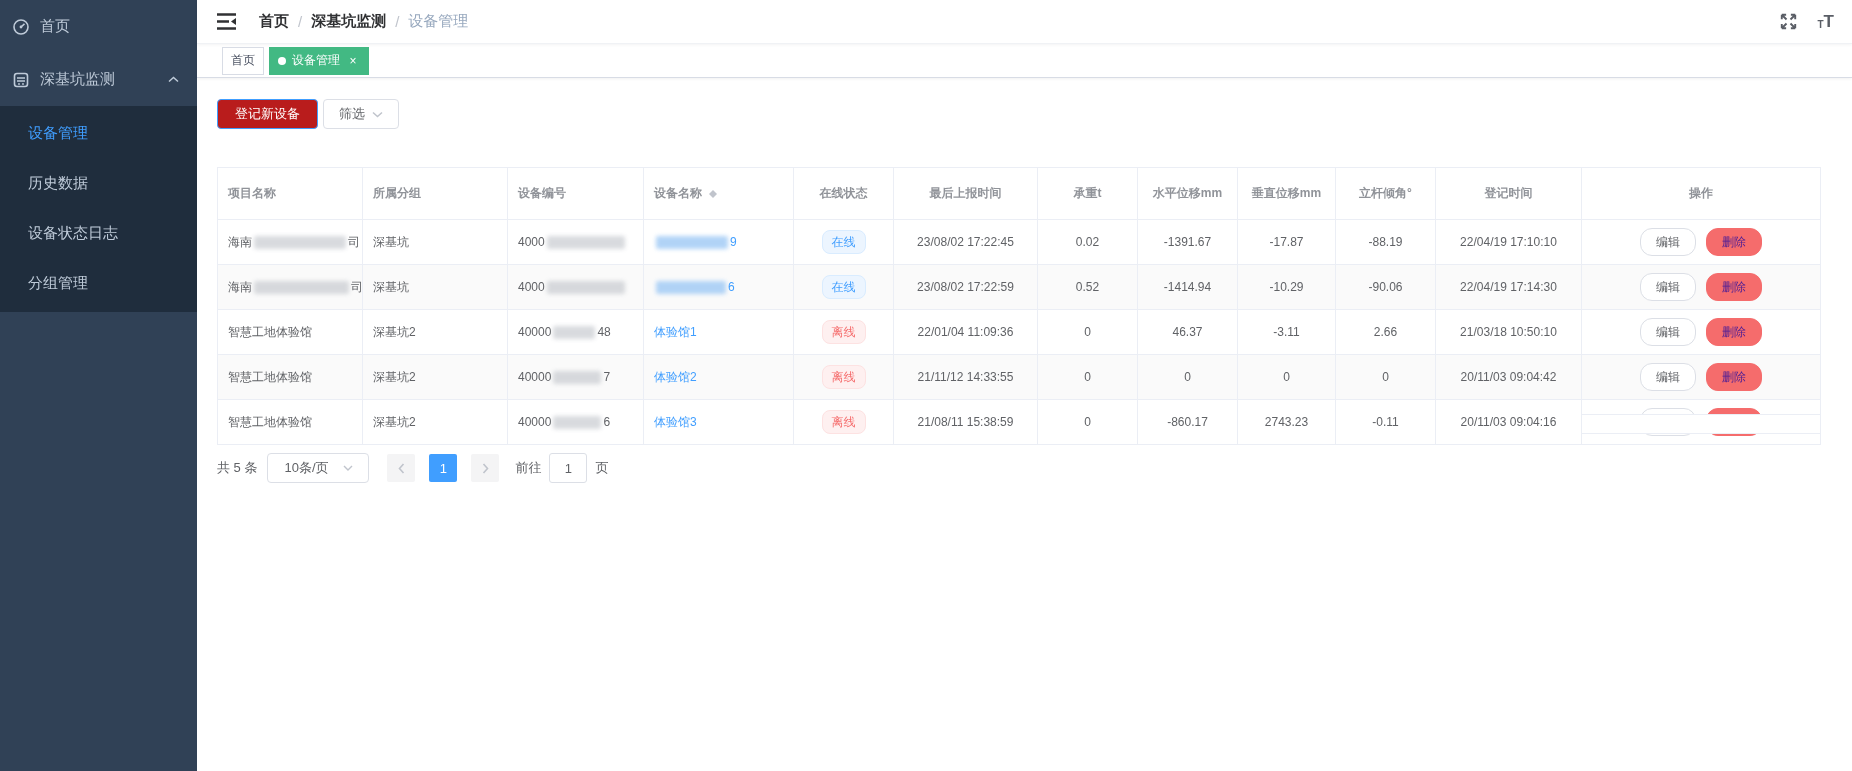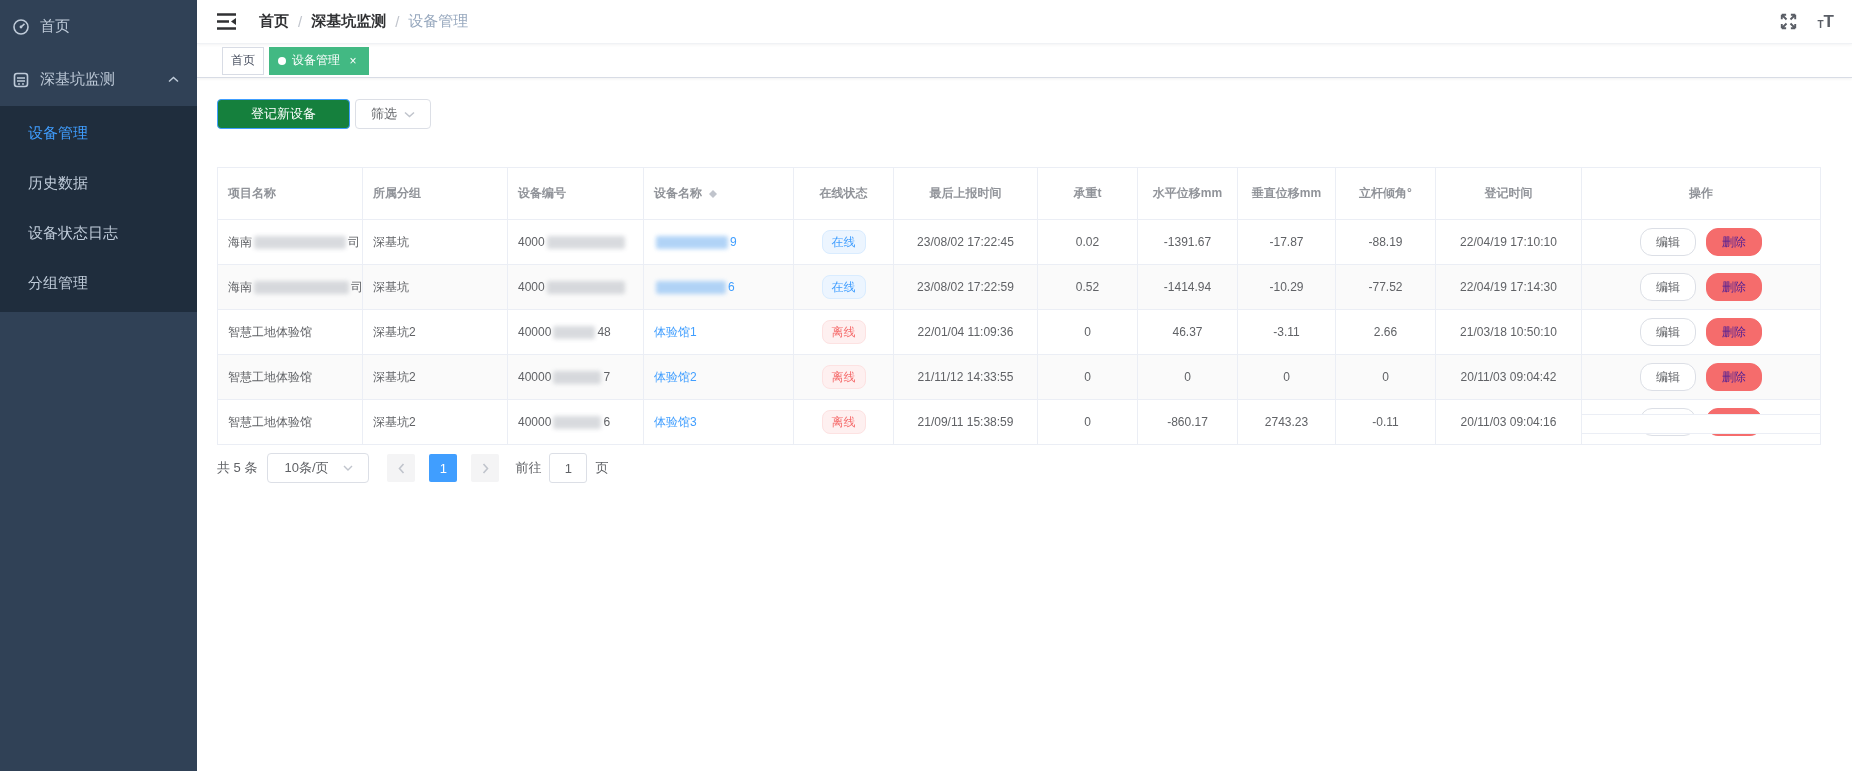--- a/index.html
+++ b/index.html
@@ -33,21 +33,21 @@
   .tagsbar{height:33px;display:flex;align-items:center;background:#fff;padding-left:25px;border-bottom:1px solid #d8dce5;box-shadow:0 1px 3px rgba(0,0,0,.06);position:relative;z-index:1;}
   .tag{display:inline-flex;align-items:center;height:26px;padding:0 8px;border:1px solid #d8dce5;background:#fff;color:#495060;font-size:12px;margin-right:5px;cursor:pointer;}
   .tag.active{background:#42B983;border-color:#42B983;color:#fff;}
   .tag .dot{width:8px;height:8px;border-radius:50%;background:#fff;margin-right:6px;display:inline-block;}
   .tag-close{margin-left:6px;font-size:12px;line-height:1;width:14px;height:14px;border-radius:50%;display:inline-flex;align-items:center;justify-content:center;}
 
   
   .content{flex:1;background:#fff;padding:0 0 0 20px;position:relative;}
   .toolbar{margin-top:21px;display:flex;align-items:center;}
   .btn{height:30px;border-radius:4px;font-size:13px;cursor:pointer;display:inline-flex;align-items:center;}
-  .btn.primary{background:#15803d;border:1px solid #409EFF;color:#fff;padding:0 33px;}
+  .btn.primary{background:#b91c1c;border:1px solid #409EFF;color:#fff;padding:0 17px;}
   .btn.plain{background:#fff;border:1px solid #dcdfe6;color:#606266;padding:0 15px;margin-left:5px;}
   .btn.plain .caret{margin-left:7px;display:inline-flex;}
 
   .table-wrap{margin-top:38px;width:1603px;position:relative;}
   table.grid{border-collapse:collapse;table-layout:fixed;width:1603px;font-size:12px;color:#606266;}
   table.grid th,table.grid td{border:1px solid #ebeef5;overflow:hidden;white-space:nowrap;}
   table.grid th{height:49px;color:#909399;font-weight:600;font-size:12px;background:#fff;}
   table.grid td{height:42px;}
   .al{text-align:left;padding-left:10px;}
   .ac{text-align:center;}
@@ -234,21 +234,21 @@
               <tr class="striped">
                 <td class="al"><span>海南</span><span class="blur-box" style="width: 95px;"></span><span>司</span></td>
                 <td class="al">深基坑</td>
                 <td class="al"><span>4000</span><span class="blur-box" style="width: 78px;"></span></td>
                 <td class="al"><span class="cell-link"><span class="blur-box blue" style="width: 70px;"></span><span>6</span></span></td>
                 <td class="ac"><span class="status-tag online">在线</span></td>
                 <td class="ac">23/08/02 17:22:59</td>
                 <td class="ac">0.52</td>
                 <td class="ac">-1414.94</td>
                 <td class="ac">-10.29</td>
-                <td class="ac">-77.52</td>
+                <td class="ac">-90.06</td>
                 <td class="ac">22/04/19 17:14:30</td>
                 <td class="ac"><button class="op-btn edit">编辑</button><button class="op-btn delete">删除</button></td>
               </tr>
               <tr>
                 <td class="al"><span>智慧工地体验馆</span></td>
                 <td class="al">深基坑2</td>
                 <td class="al"><span>40000</span><span class="blur-box" style="width: 42px;"></span><span>48</span></td>
                 <td class="al"><span class="cell-link"><span>体验馆1</span></span></td>
                 <td class="ac"><span class="status-tag offline">离线</span></td>
                 <td class="ac">22/01/04 11:09:36</td>
@@ -272,21 +272,21 @@
                 <td class="ac">0</td>
                 <td class="ac">20/11/03 09:04:42</td>
                 <td class="ac"><button class="op-btn edit">编辑</button><button class="op-btn delete">删除</button></td>
               </tr>
               <tr>
                 <td class="al"><span>智慧工地体验馆</span></td>
                 <td class="al">深基坑2</td>
                 <td class="al"><span>40000</span><span class="blur-box" style="width: 48px;"></span><span>6</span></td>
                 <td class="al"><span class="cell-link"><span>体验馆3</span></span></td>
                 <td class="ac"><span class="status-tag offline">离线</span></td>
-                <td class="ac">21/09/11 15:38:59</td>
+                <td class="ac">21/08/11 15:38:59</td>
                 <td class="ac">0</td>
                 <td class="ac">-860.17</td>
                 <td class="ac">2743.23</td>
                 <td class="ac">-0.11</td>
                 <td class="ac">20/11/03 09:04:16</td>
                 <td class="ac"><button class="op-btn edit">编辑</button><button class="op-btn delete">删除</button></td>
               </tr>
             </tbody>
         </table>
         <div class="fixed-clip"></div>

